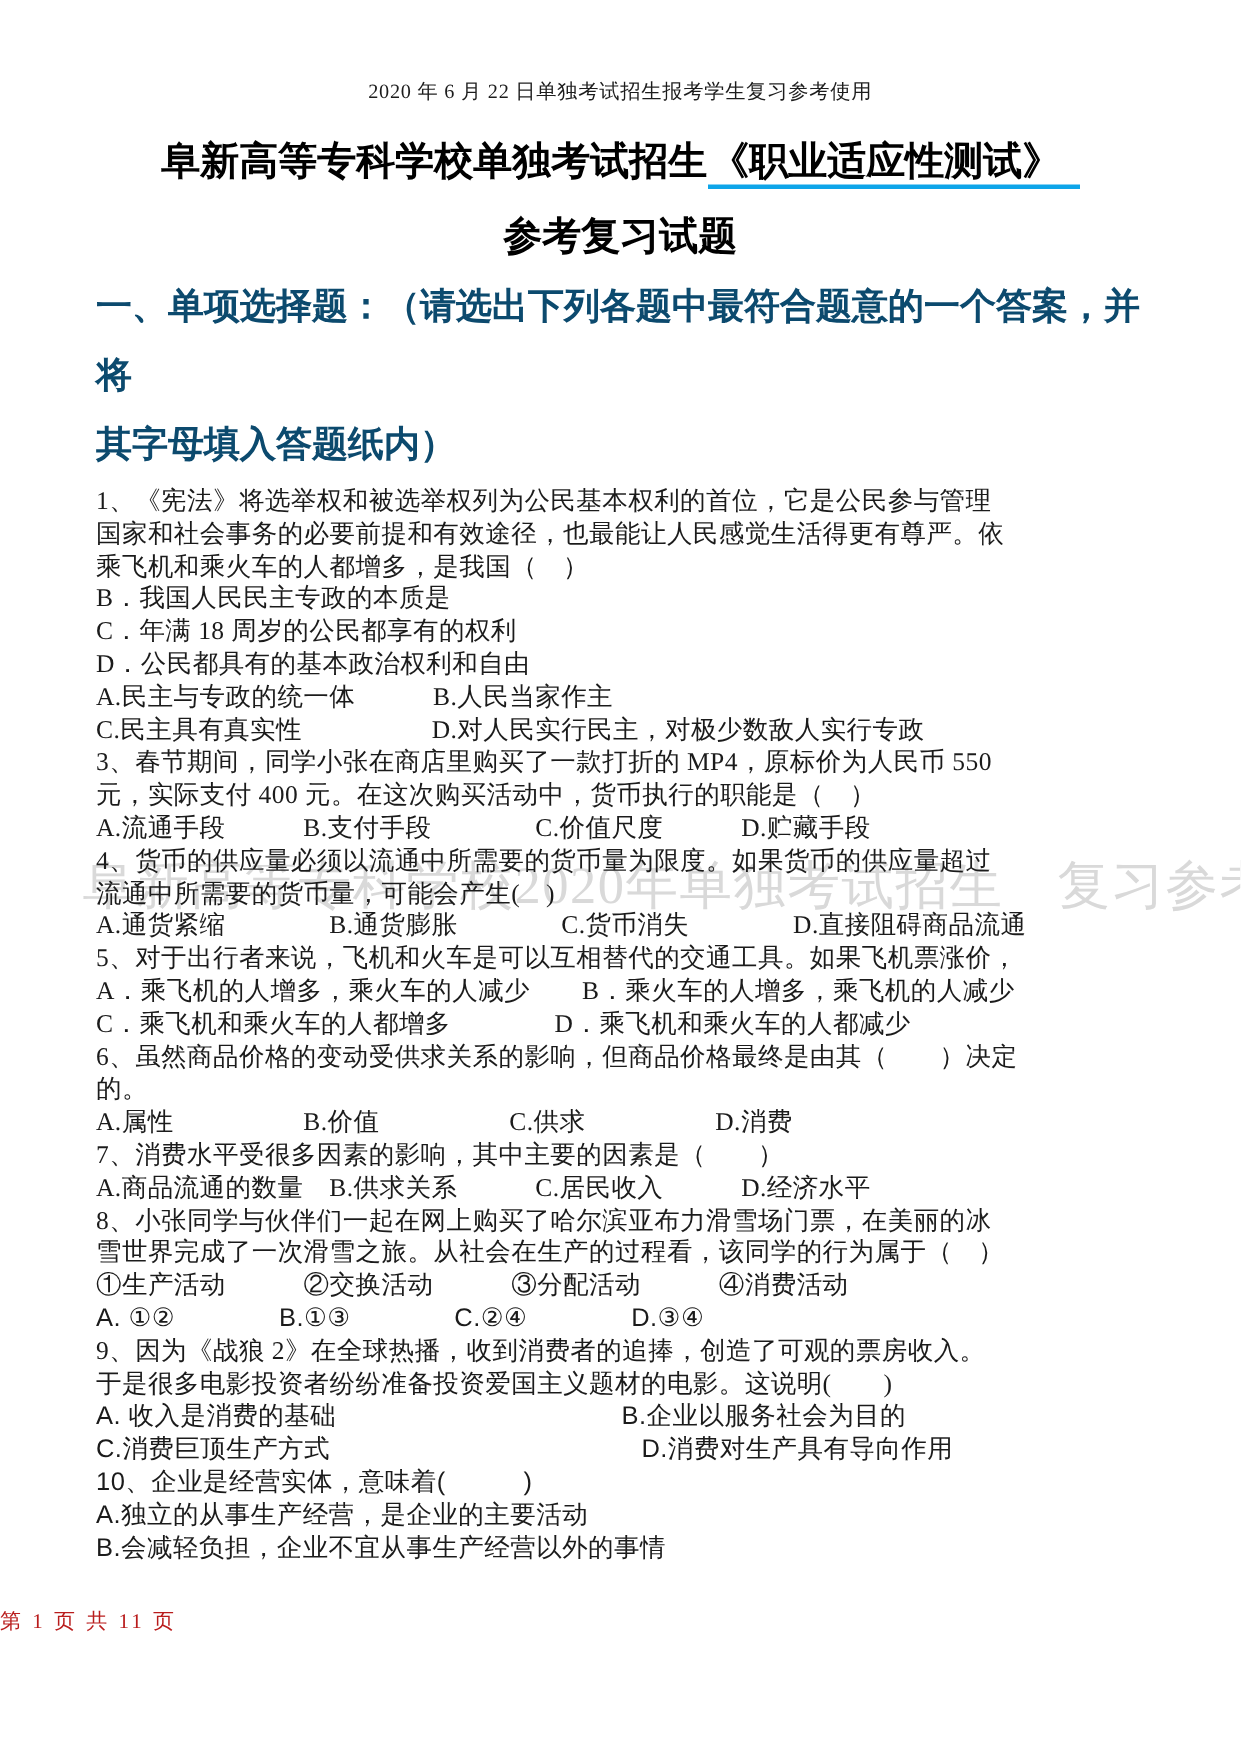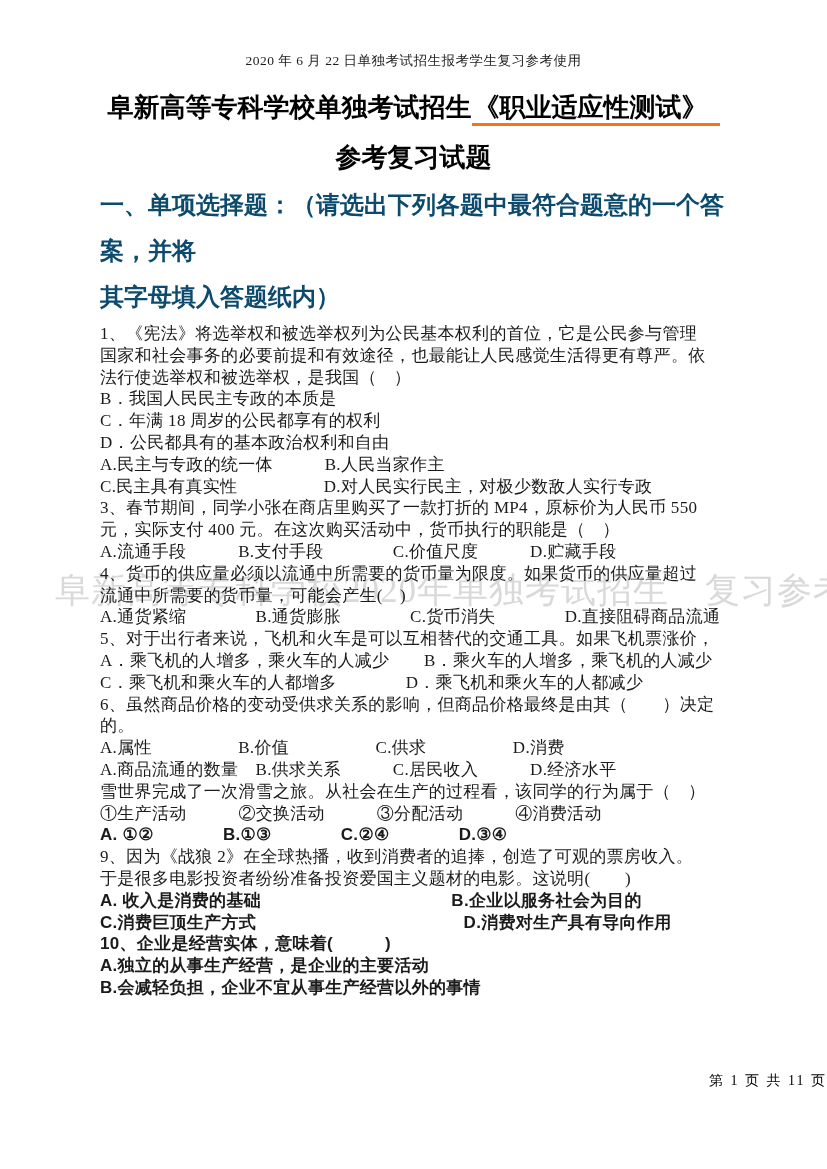--- a/index.html
+++ b/index.html
@@ -16,69 +16,69 @@
     position: absolute;
     top: 567px;
     left: 55px;
     z-index: 0;
     font-size: 35px;
     letter-spacing: 1px;
     color: #d9d9d9;
     white-space: nowrap;
     font-family: "Liberation Serif", serif;
   }
-  .content { position: relative; z-index: 1; padding: 0 100px; }
+  .content { position: relative; z-index: 1; padding: 0 64px; }
   .header-note {
     padding-top: 52px;
     text-align: center;
     font-size: 13.5px;
     letter-spacing: 0.5px;
     color: #1c1c1c;
   }
   .title {
     margin: 12px 0 0 0;
     font-family: "Liberation Sans", sans-serif;
     font-weight: bold;
     font-size: 26px;
     line-height: 50px;
     text-align: center;
     color: #000000;
   }
   .title-line { display: block; }
   .u-underline {
-    border-bottom: 3px solid #f97316;
+    border-bottom: 3px solid #0ea5e9;
     padding: 0 12px 1px 2px;
   }
   .section-heading {
     margin-top: 0px;
     font-family: "Liberation Sans", sans-serif;
     font-weight: bold;
     font-size: 24px;
     line-height: 46px;
     color: #0c4a6e;
   }
   .sh-line { white-space: pre-wrap; }
   .qbody {
     margin-top: 3px;
     font-size: 17px;
     line-height: 21.8px;
     letter-spacing: 0.3px;
     color: #1b1b1b;
   }
   .line { white-space: pre-wrap; }
-  .sans { font-family: "Liberation Sans", sans-serif; font-weight: bold; }
+  .sans { font-family: "Liberation Sans", sans-serif; }
   .footer {
     position: absolute;
     left: 0; right: 0;
     top: 1072px;
     z-index: 1;
-    text-align: right;
+    text-align: left;
     font-size: 14px;
     letter-spacing: 2px;
-    color: #000000;
+    color: #b91c1c;
   }
 </style>
 </head>
 <body>
 
 <div class="page">
 
   <div class="watermark">阜新高等专科学校2020年单独考试招生　复习参考题</div>
 
   <div class="content">
@@ -93,21 +93,21 @@
     <div class="section-heading">
       <div class="sh-line">一、单项选择题：（请选出下列各题中最符合题意的一个答案，并将</div>
       <div class="sh-line">其字母填入答题纸内）</div>
     </div>
 
     <div class="qbody">
 
       <div class="q">
         <div class="line">1、《宪法》将选举权和被选举权列为公民基本权利的首位，它是公民参与管理</div>
         <div class="line">国家和社会事务的必要前提和有效途径，也最能让人民感觉生活得更有尊严。依</div>
-        <div class="line">法行使选举权和被选举权，是我国（　）</div>
+        <div class="line">乘飞机和乘火车的人都增多，是我国（　）</div>
         <div class="line">B．我国人民民主专政的本质是</div>
         <div class="line">C．年满 18 周岁的公民都享有的权利</div>
         <div class="line">D．公民都具有的基本政治权利和自由</div>
       </div>
 
       <div class="q">
         <div class="line">A.民主与专政的统一体　　　B.人民当家作主</div>
         <div class="line">C.民主具有真实性　　　　　D.对人民实行民主，对极少数敌人实行专政</div>
       </div>
 
@@ -129,24 +129,26 @@
         <div class="line">C．乘飞机和乘火车的人都增多　　　　D．乘飞机和乘火车的人都减少</div>
       </div>
 
       <div class="q">
         <div class="line">6、虽然商品价格的变动受供求关系的影响，但商品价格最终是由其（　　）决定</div>
         <div class="line">的。</div>
         <div class="line">A.属性　　　　　B.价值　　　　　C.供求　　　　　D.消费</div>
       </div>
 
       <div class="q">
+        <div class="line">7、消费水平受很多因素的影响，其中主要的因素是（　　）</div>
         <div class="line">A.商品流通的数量　B.供求关系　　　C.居民收入　　　D.经济水平</div>
       </div>
 
       <div class="q">
+        <div class="line">8、小张同学与伙伴们一起在网上购买了哈尔滨亚布力滑雪场门票，在美丽的冰</div>
         <div class="line">雪世界完成了一次滑雪之旅。从社会在生产的过程看，该同学的行为属于（　）</div>
         <div class="line">①生产活动　　　②交换活动　　　③分配活动　　　④消费活动</div>
         <div class="line sans">A. ①②　　　　B.①③　　　　C.②④　　　　D.③④</div>
       </div>
 
       <div class="q">
         <div class="line">9、因为《战狼 2》在全球热播，收到消费者的追捧，创造了可观的票房收入。</div>
         <div class="line">于是很多电影投资者纷纷准备投资爱国主义题材的电影。这说明(　　)</div>
         <div class="line sans">A. 收入是消费的基础　　　　　　　　　　　B.企业以服务社会为目的</div>
         <div class="line sans">C.消费巨顶生产方式　　　　　　　　　　　　D.消费对生产具有导向作用</div>

